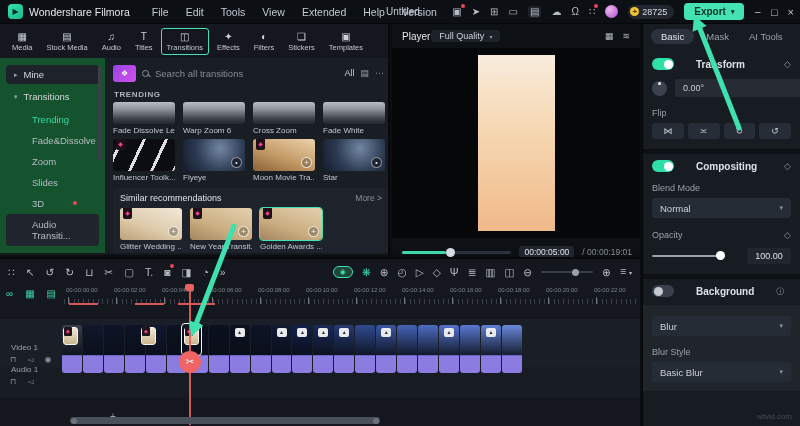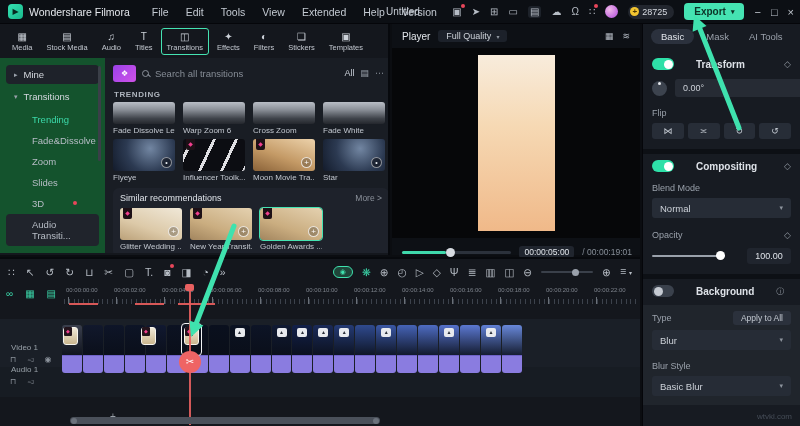--- a/index.html
+++ b/index.html
@@ -63,21 +63,21 @@
 .thumb.sel{outline:1.5px solid #45e3b2;outline-offset:0}
 .gem-tag{position:absolute;top:0;left:3px;width:9px;height:11px;background:#1d1016;border-radius:0 0 2px 2px;color:#f23f8f;font-size:6px;line-height:10px;text-align:center}
 .plus-badge{position:absolute;bottom:3px;right:3px;width:11px;height:11px;border-radius:50%;border:1px solid rgba(255,255,255,.75);background:rgba(70,60,50,.35);color:#fff;font-size:8px;line-height:9px;text-align:center}
 .mic-badge{position:absolute;bottom:3px;right:3px;width:11px;height:11px;border-radius:50%;border:1px solid rgba(255,255,255,.5);background:rgba(18,22,30,.65);color:#e7eaee;font-size:7px;line-height:9px;text-align:center}
 .similar-box{background:#1e222b;border-radius:6px;margin-top:6px;padding:5px 7px 6px 7px;width:276px}
 .sim-head{display:flex;align-items:center;margin-bottom:5px}
 .sim-title{font-size:9px;color:#dfe3e9}
 .more-lbl{margin-left:auto;font-size:8.5px;color:#8b919b}
 
 #player-panel{position:absolute;left:392px;top:24px;width:248px;height:231px;background:#0d1015}
-.player-head{height:22px;display:flex;align-items:center;gap:8px;padding:2px 10px 0 10px}
+.player-head{height:22px;display:flex;align-items:center;gap:1px;padding:2px 10px 0 10px}
 .player-lbl{font-size:10px;color:#e3e7ec}
 .quality-pill{display:flex;align-items:center;gap:5px;background:#1c212a;border-radius:3px;padding:1px 8px;font-size:9px;color:#ccd1d8}
 .ph-icons{margin-left:auto;display:flex;gap:9px;font-size:9px;color:#b6bcc5}
 .stage{position:absolute;top:24px;left:0;width:248px;height:190px;background:#060709;display:flex;align-items:center;justify-content:center}
 .preview{width:77px;height:176px;background:linear-gradient(180deg,#f8ecdc 0%,#f6d9b4 40%,#f0b989 100%)}
 .seek-row{position:absolute;top:222px;left:10px;right:8px;display:flex;align-items:center;gap:8px}
 .seek-track{flex:1;height:3px;background:#2b313b;border-radius:2px;position:relative}
 .seek-fill{position:absolute;left:0;top:0;height:3px;width:40%;background:#3fd8ab;border-radius:2px}
 .seek-knob{position:absolute;left:40%;top:-3px;width:9px;height:9px;border-radius:50%;background:#d7dbe1}
 .time-box{background:#20252e;border-radius:3px;padding:1px 5px;font-size:8.5px;color:#e2e6eb;white-space:nowrap}
@@ -273,30 +273,30 @@
             <div class="thumb h22 bg-clouds"></div>
             <div class="t-label">Cross Zoom</div>
           </div>
         <div class="cell">
             <div class="thumb h22 bg-clouds"></div>
             <div class="t-label">Fade White</div>
           </div>
       </div>
       <div class="thumb-row" style="margin-top:4px">
         <div class="cell">
+            <div class="thumb h32 bg-stripes">
+              <span class="gem-tag">◆</span>
+            </div>
+            <div class="t-label">Influencer Toolk...</div>
+          </div>
+        <div class="cell">
             <div class="thumb h32 bg-eagle">
               <span class="mic-badge">•</span>
             </div>
             <div class="t-label">Flyeye</div>
-          </div>
-        <div class="cell">
-            <div class="thumb h32 bg-stripes">
-              <span class="gem-tag">◆</span>
-            </div>
-            <div class="t-label">Influencer Toolk...</div>
           </div>
         <div class="cell">
             <div class="thumb h32 bg-sepia">
               <span class="gem-tag">◆</span>
               <span class="plus-badge">+</span>
             </div>
             <div class="t-label">Moon Movie Tra...</div>
           </div>
         <div class="cell">
             <div class="thumb h32 bg-eagle">
@@ -420,24 +420,20 @@
         </span>
       <span class="op-val">100.00</span>
     </div>
     <div class="divider"></div>
     <div class="sec-row">
       <span class="toggle off"></span>
       <span class="sec-title">Background</span>
       <span style="font-size:8px;color:#8e959e">ⓘ</span>
     </div>
     <div class="group-box">
-      <div class="sec-row" style="margin-top:0">
-        <span class="mini-label" style="margin-top:0">Type</span>
-        <span class="apply-btn">Apply to All</span>
-      </div>
       <div class="select-box">
         <span>Blur</span>
         <span class="caret">▾</span>
       </div>
       <div class="mini-label">Blur Style</div>
       <div class="select-box">
         <span>Basic Blur</span>
         <span class="caret">▾</span>
       </div>
     </div>

